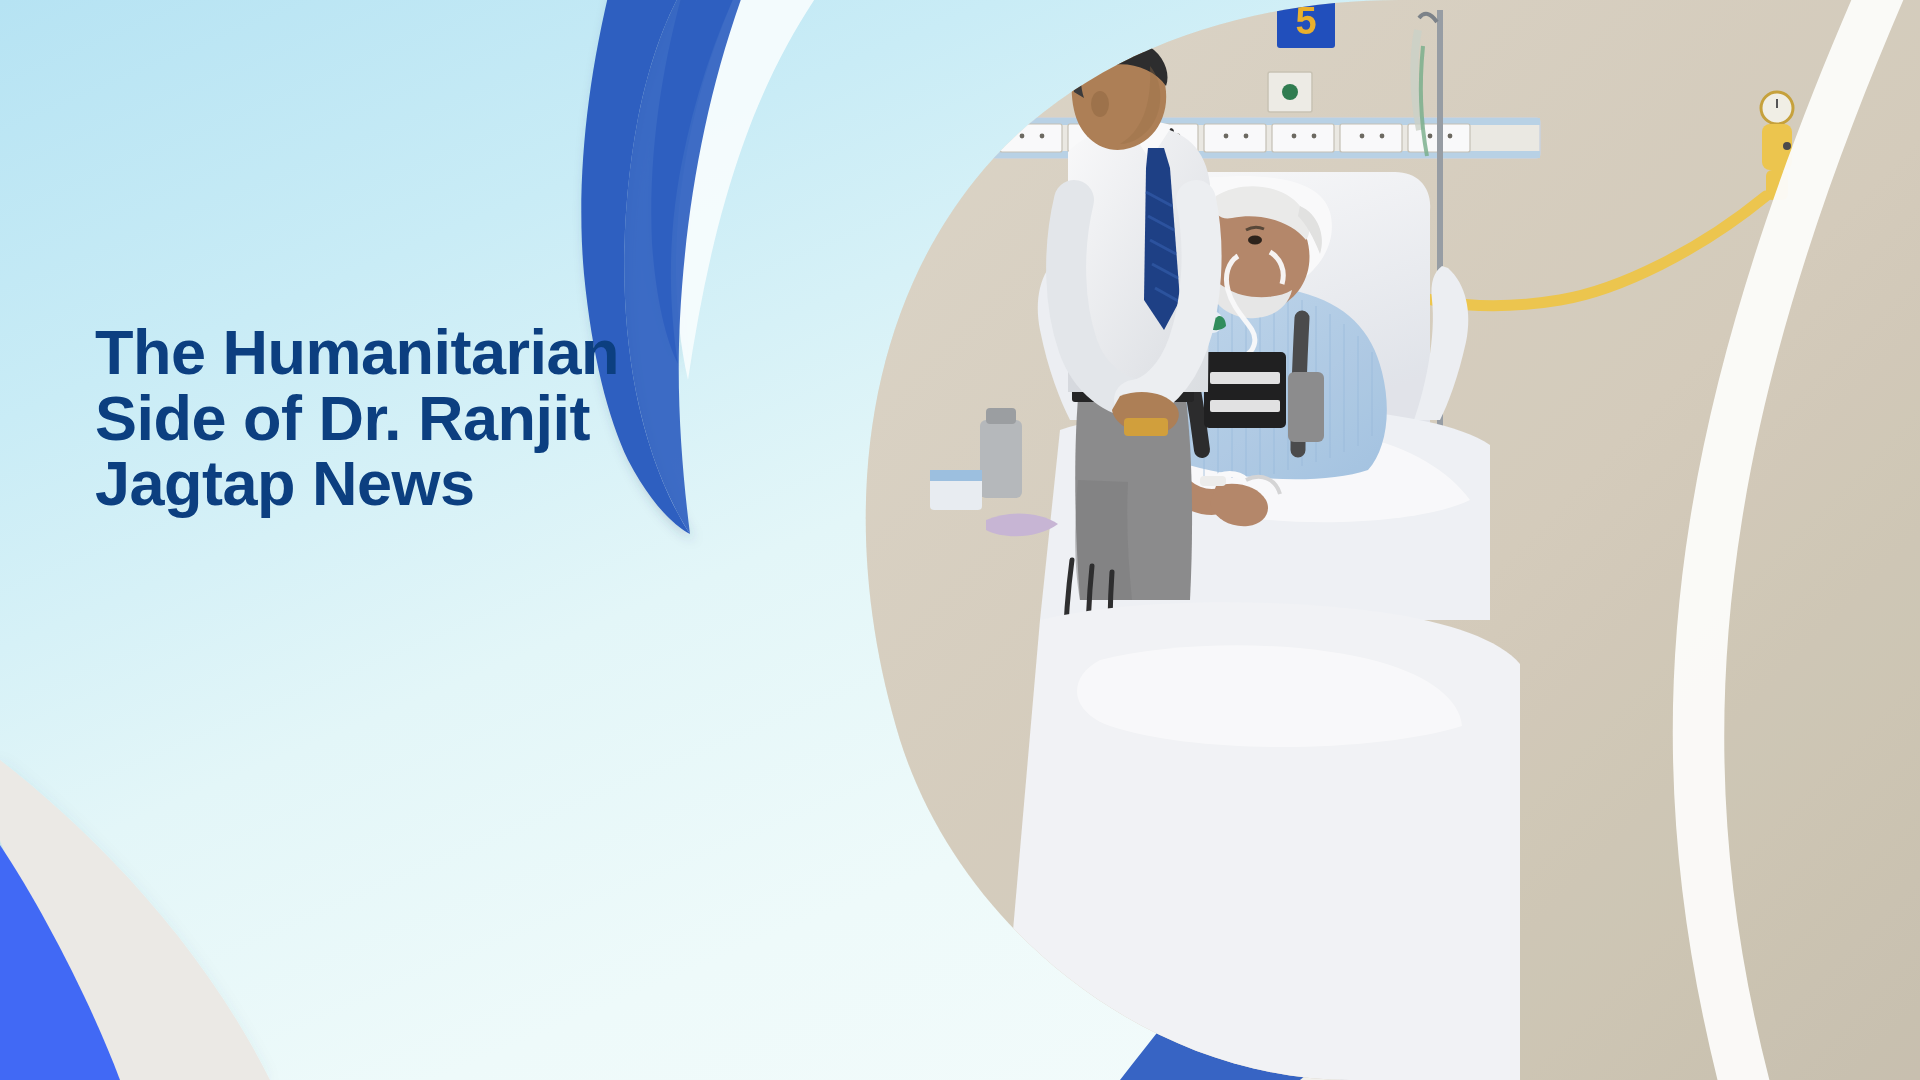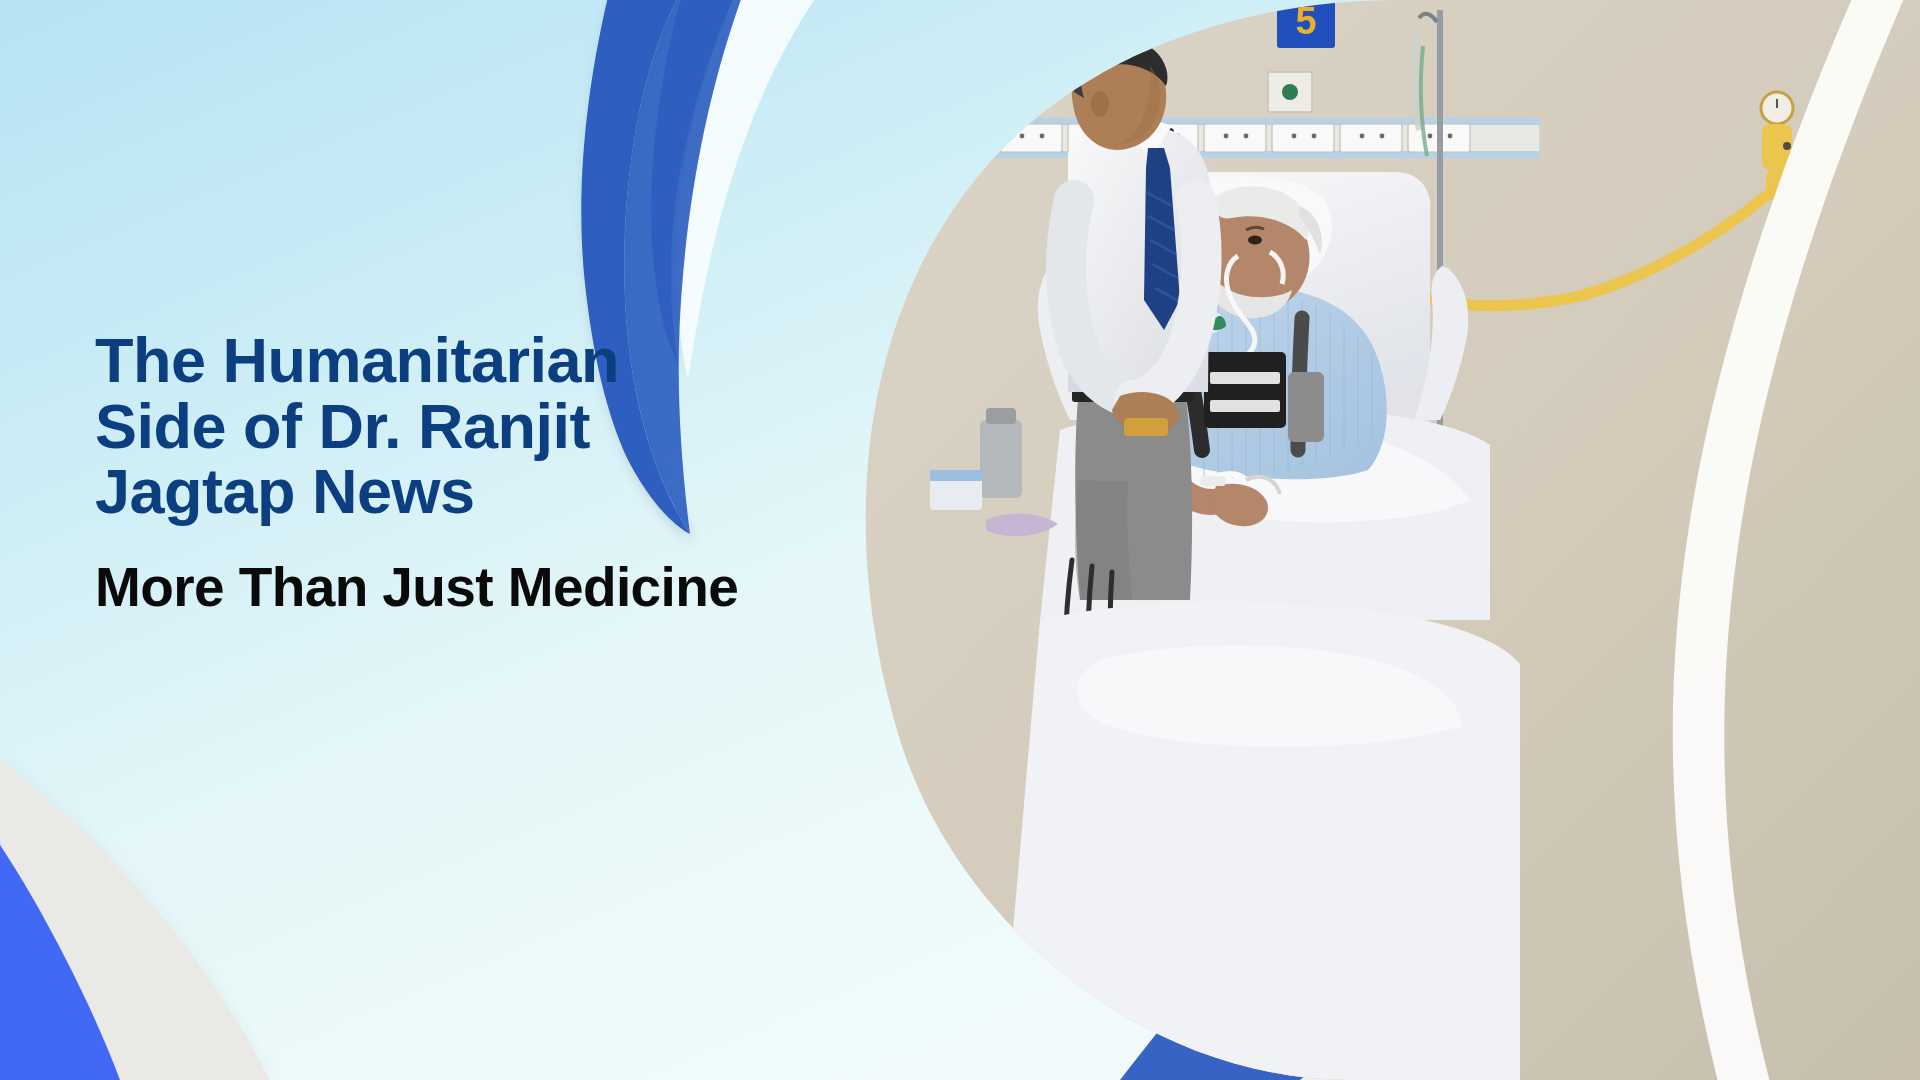--- a/index.html
+++ b/index.html
@@ -16,21 +16,21 @@
   }
   #bg-svg, #fg-svg {
     position:absolute; inset:0;
     width:1920px; height:1080px;
   }
   #fg-svg { pointer-events:none; }
 
   
   #text-block {
     position:absolute;
-    left:95px; top:328px;
+    left:95px; top:320px;
     width:700px;
     z-index:40;
   }
   #headline {
     font-size:63px;
     line-height:1.04;
     font-weight:700;
     letter-spacing:-0.5px;
     color:#0c3f80;
     white-space:pre-line;
@@ -410,21 +410,20 @@
     <path d="M828,-20 C790,40 758,118 740,200
              C722,282 722,350 736,408
              C740,352 752,286 774,214
              C796,142 830,60 872,-20 Z" fill="#2f5fc0" opacity="0"></path>
   </svg>
 
   <div id="text-block">
     <div id="headline">The Humanitarian
 Side of Dr. Ranjit
 Jagtap News</div>
-    <div id="subhead">More Than Just Medicine</div>
   </div>
 
   <svg id="fg-svg" viewBox="0 0 1920 1080">
     <defs>
       <filter id="fgShadow" x="-40%" y="-40%" width="200%" height="200%">
         <feDropShadow dx="4" dy="6" stdDeviation="6" flood-color="#2b4a70" flood-opacity="0.25"></feDropShadow>
       </filter>
     </defs>
 
     <path d="M612,-20 C586,84 576,186 584,274

